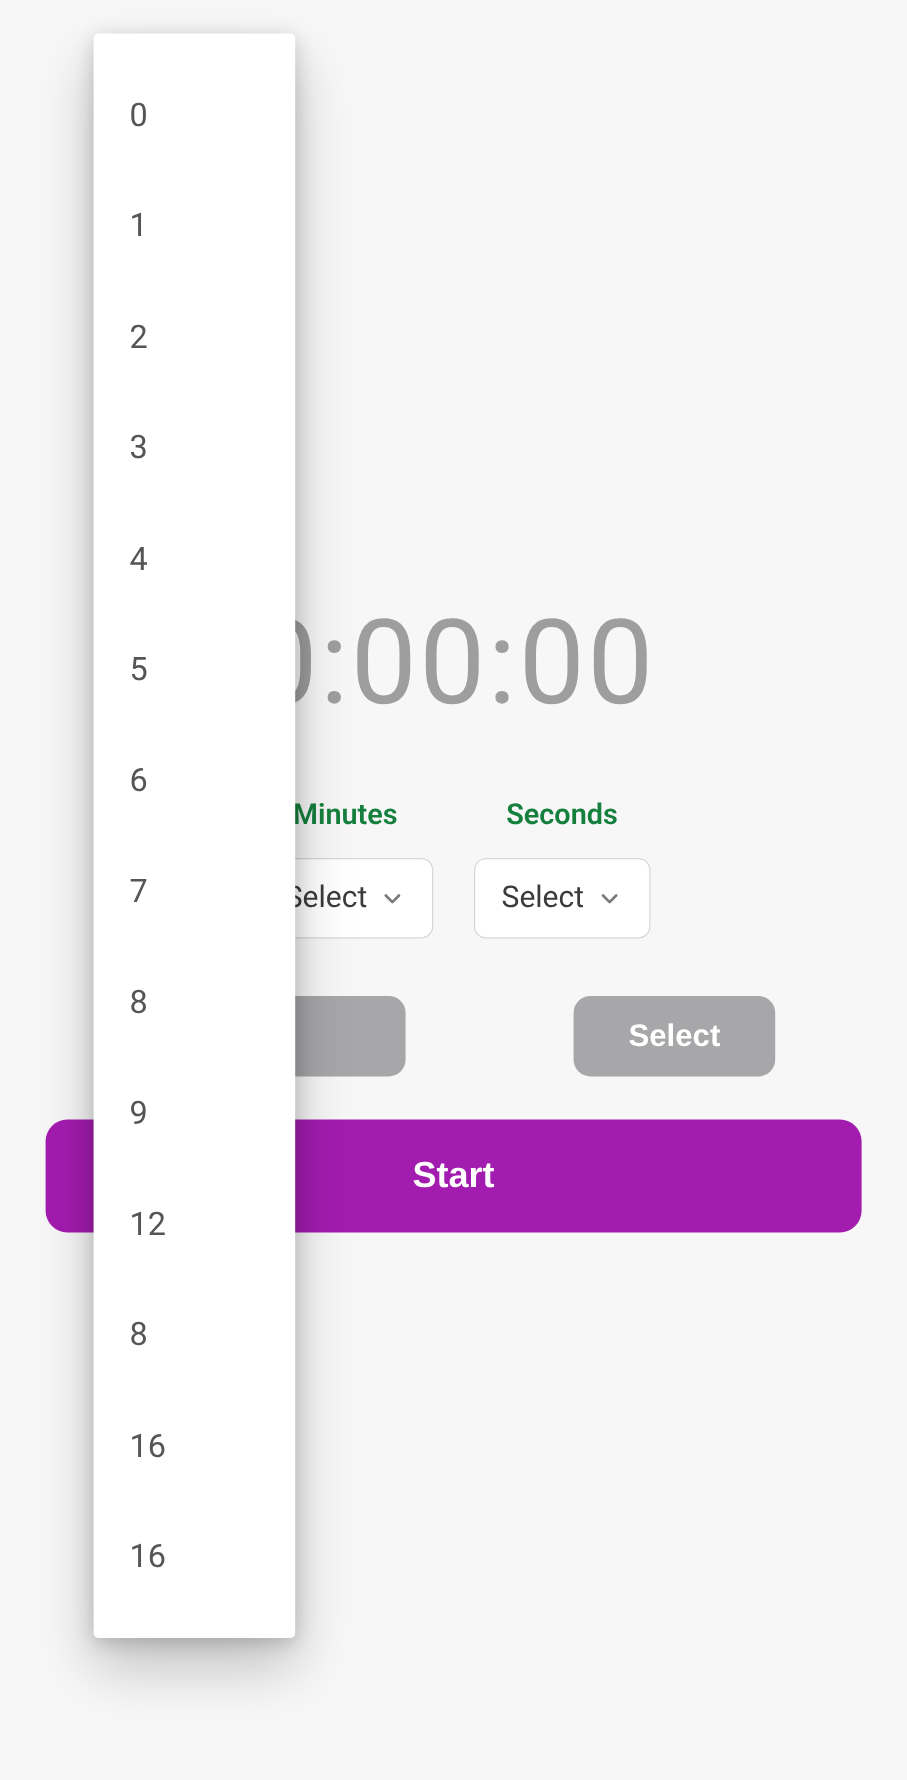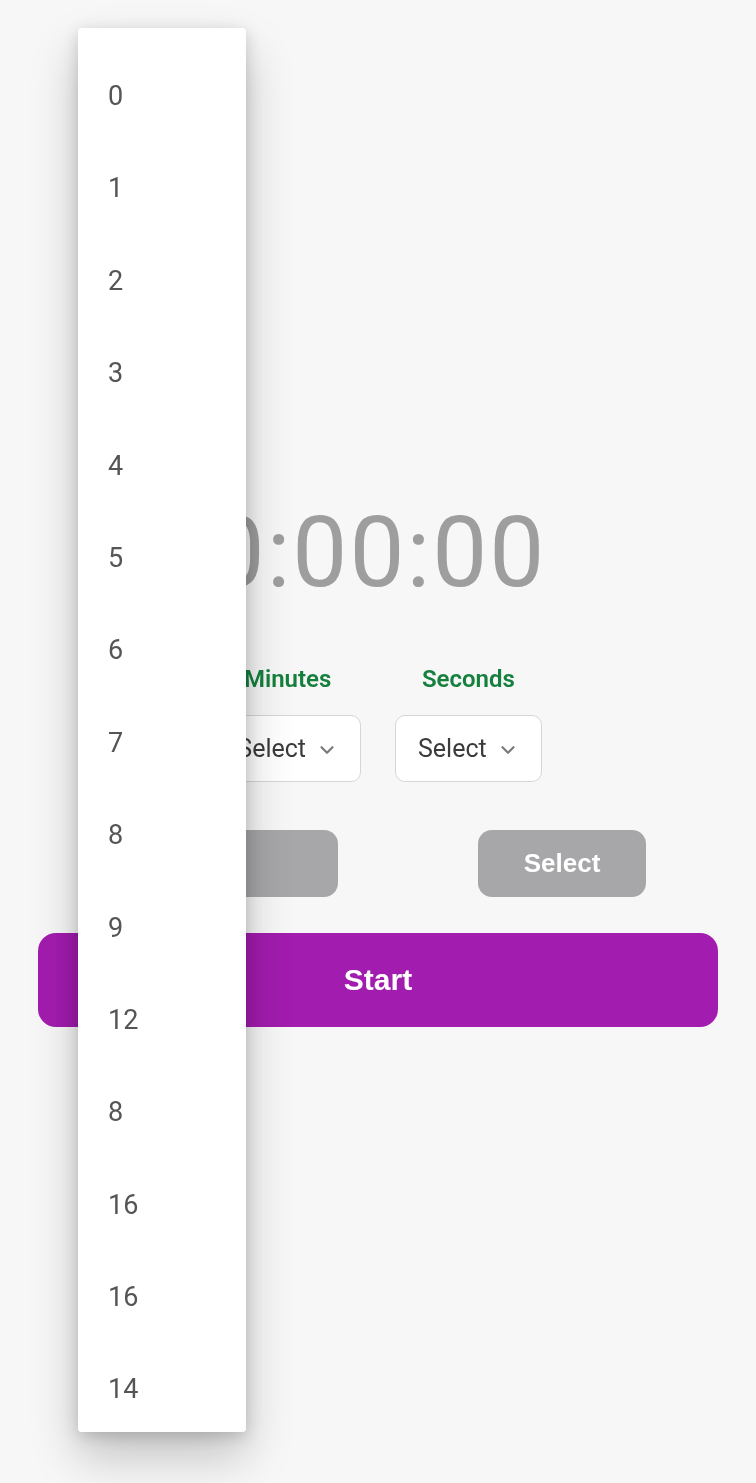--- a/index.html
+++ b/index.html
@@ -177,14 +177,13 @@
     <div class="dropdown-item">4</div>
     <div class="dropdown-item">5</div>
     <div class="dropdown-item">6</div>
     <div class="dropdown-item">7</div>
     <div class="dropdown-item">8</div>
     <div class="dropdown-item">9</div>
     <div class="dropdown-item">12</div>
     <div class="dropdown-item">8</div>
     <div class="dropdown-item">16</div>
     <div class="dropdown-item">16</div>
-    <div class="dropdown-item">14</div>
   </div>
 
 </body></html>

